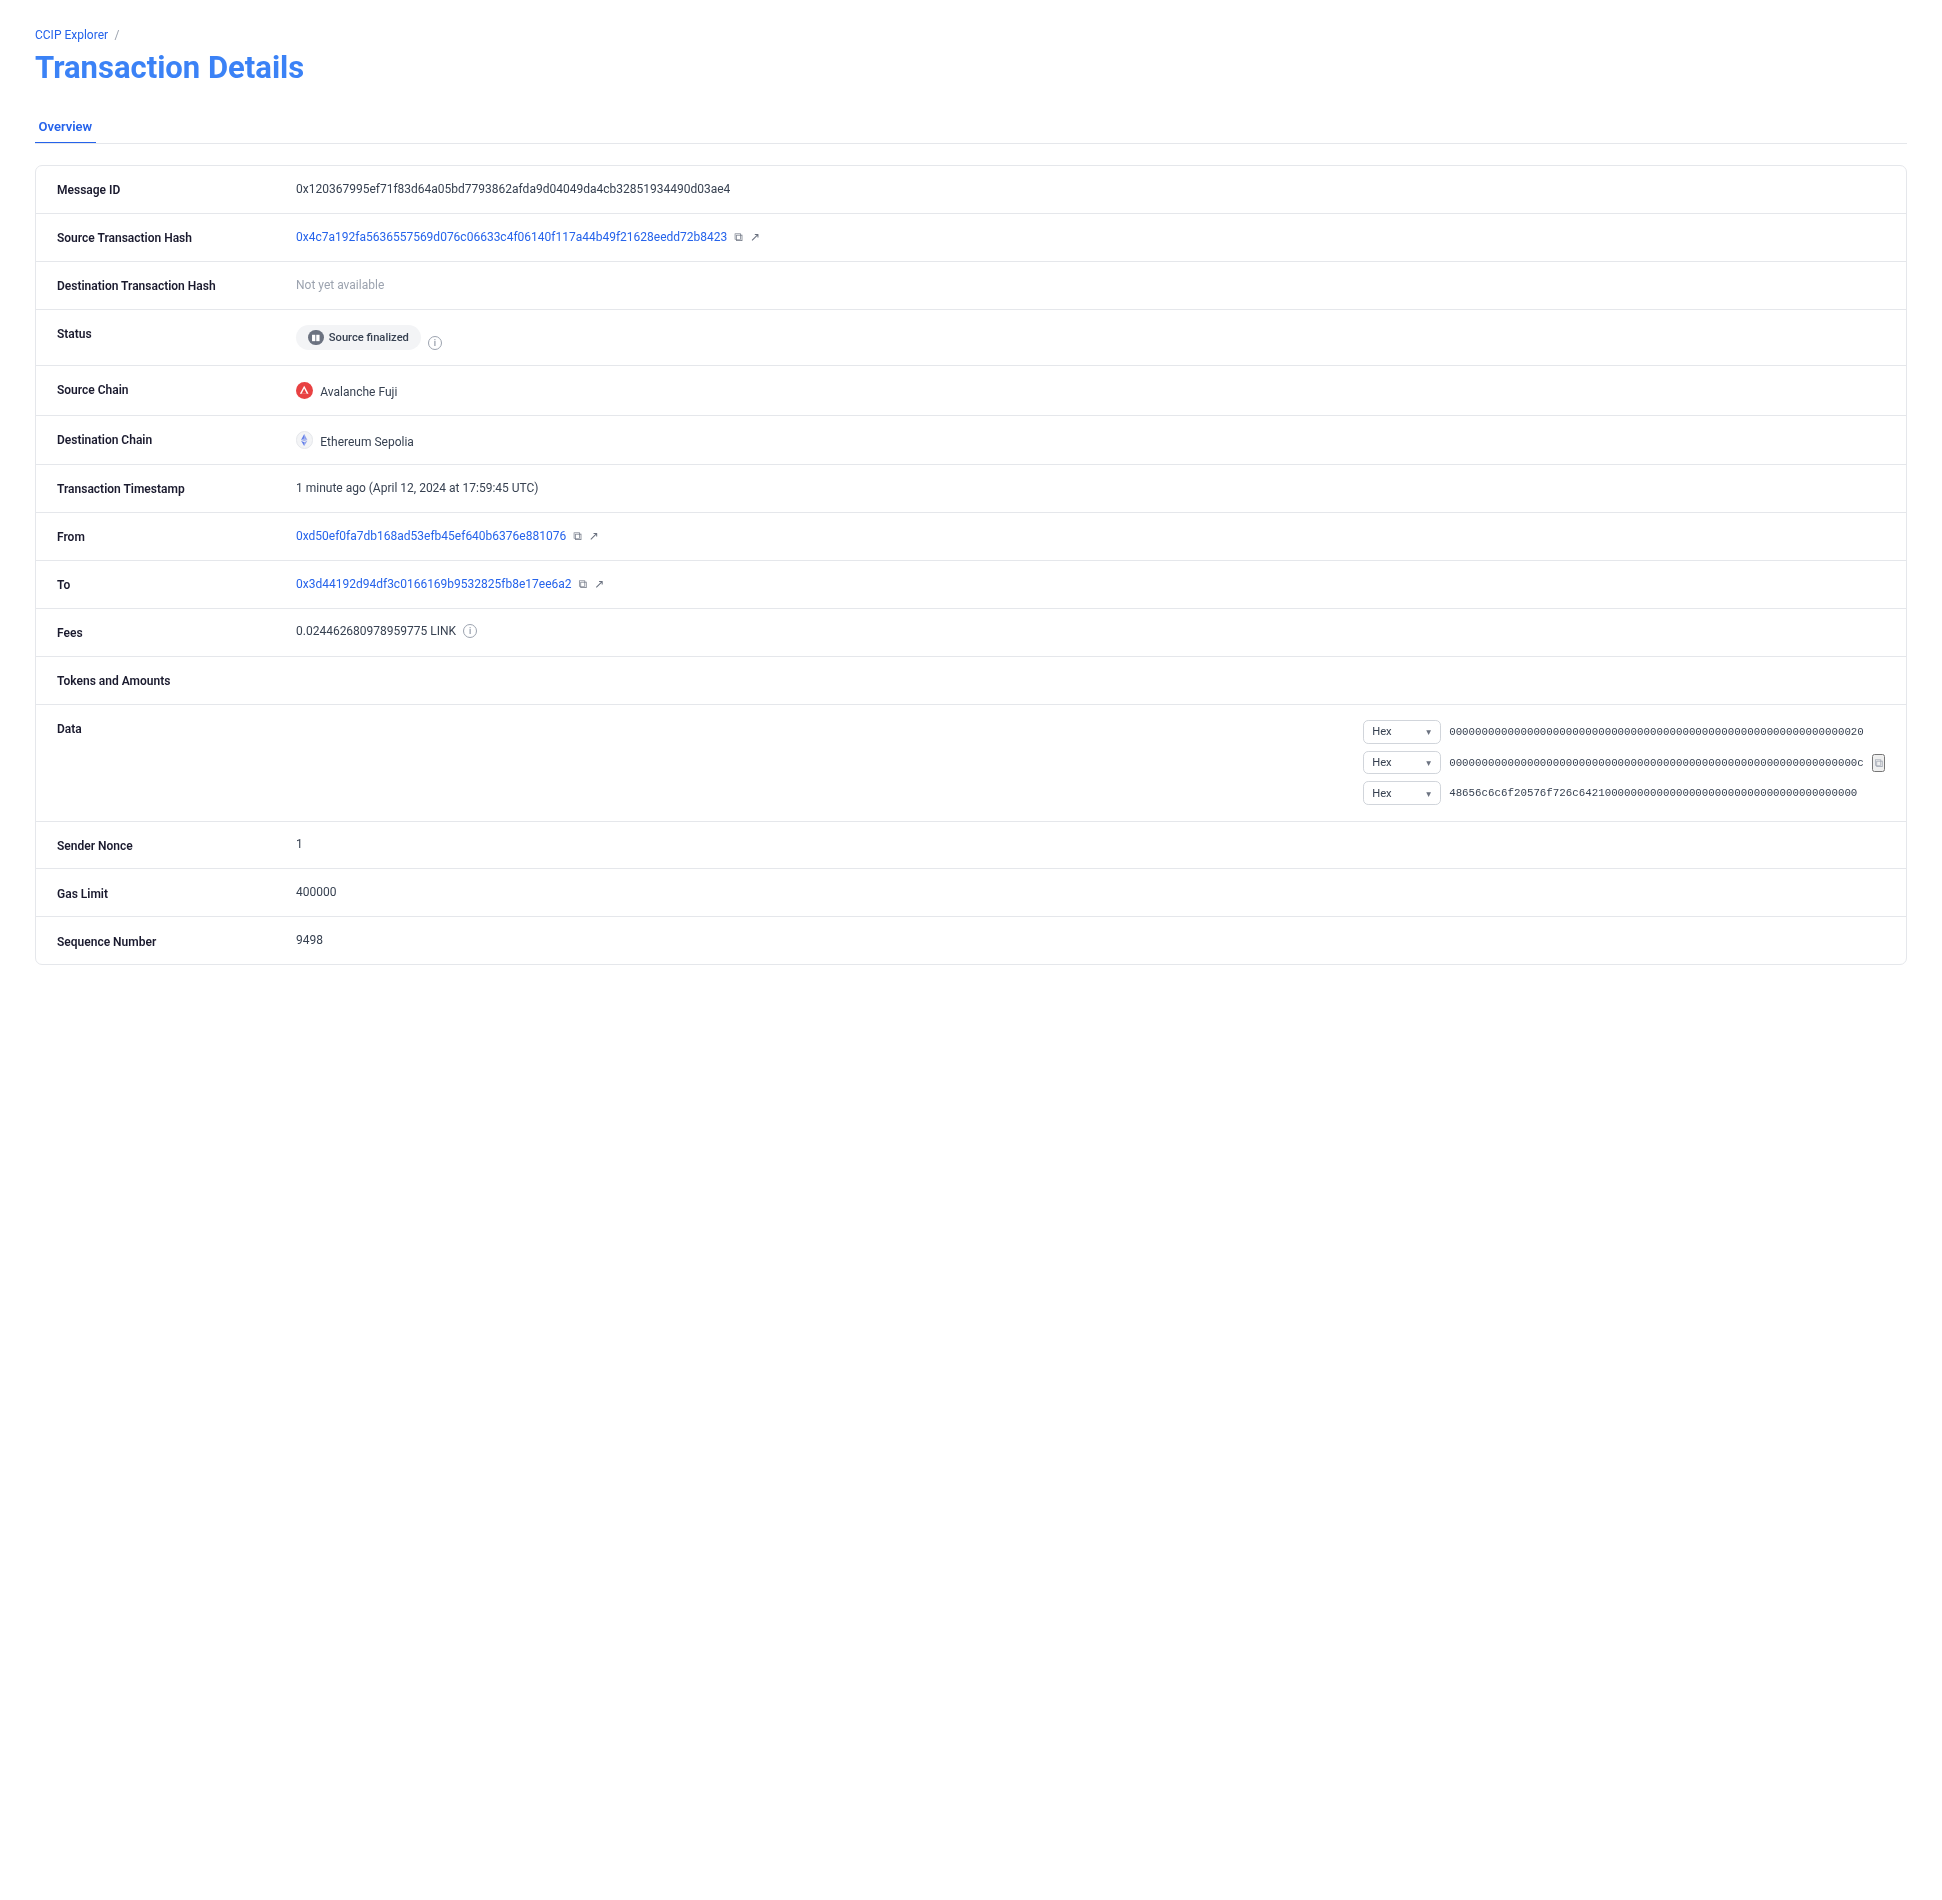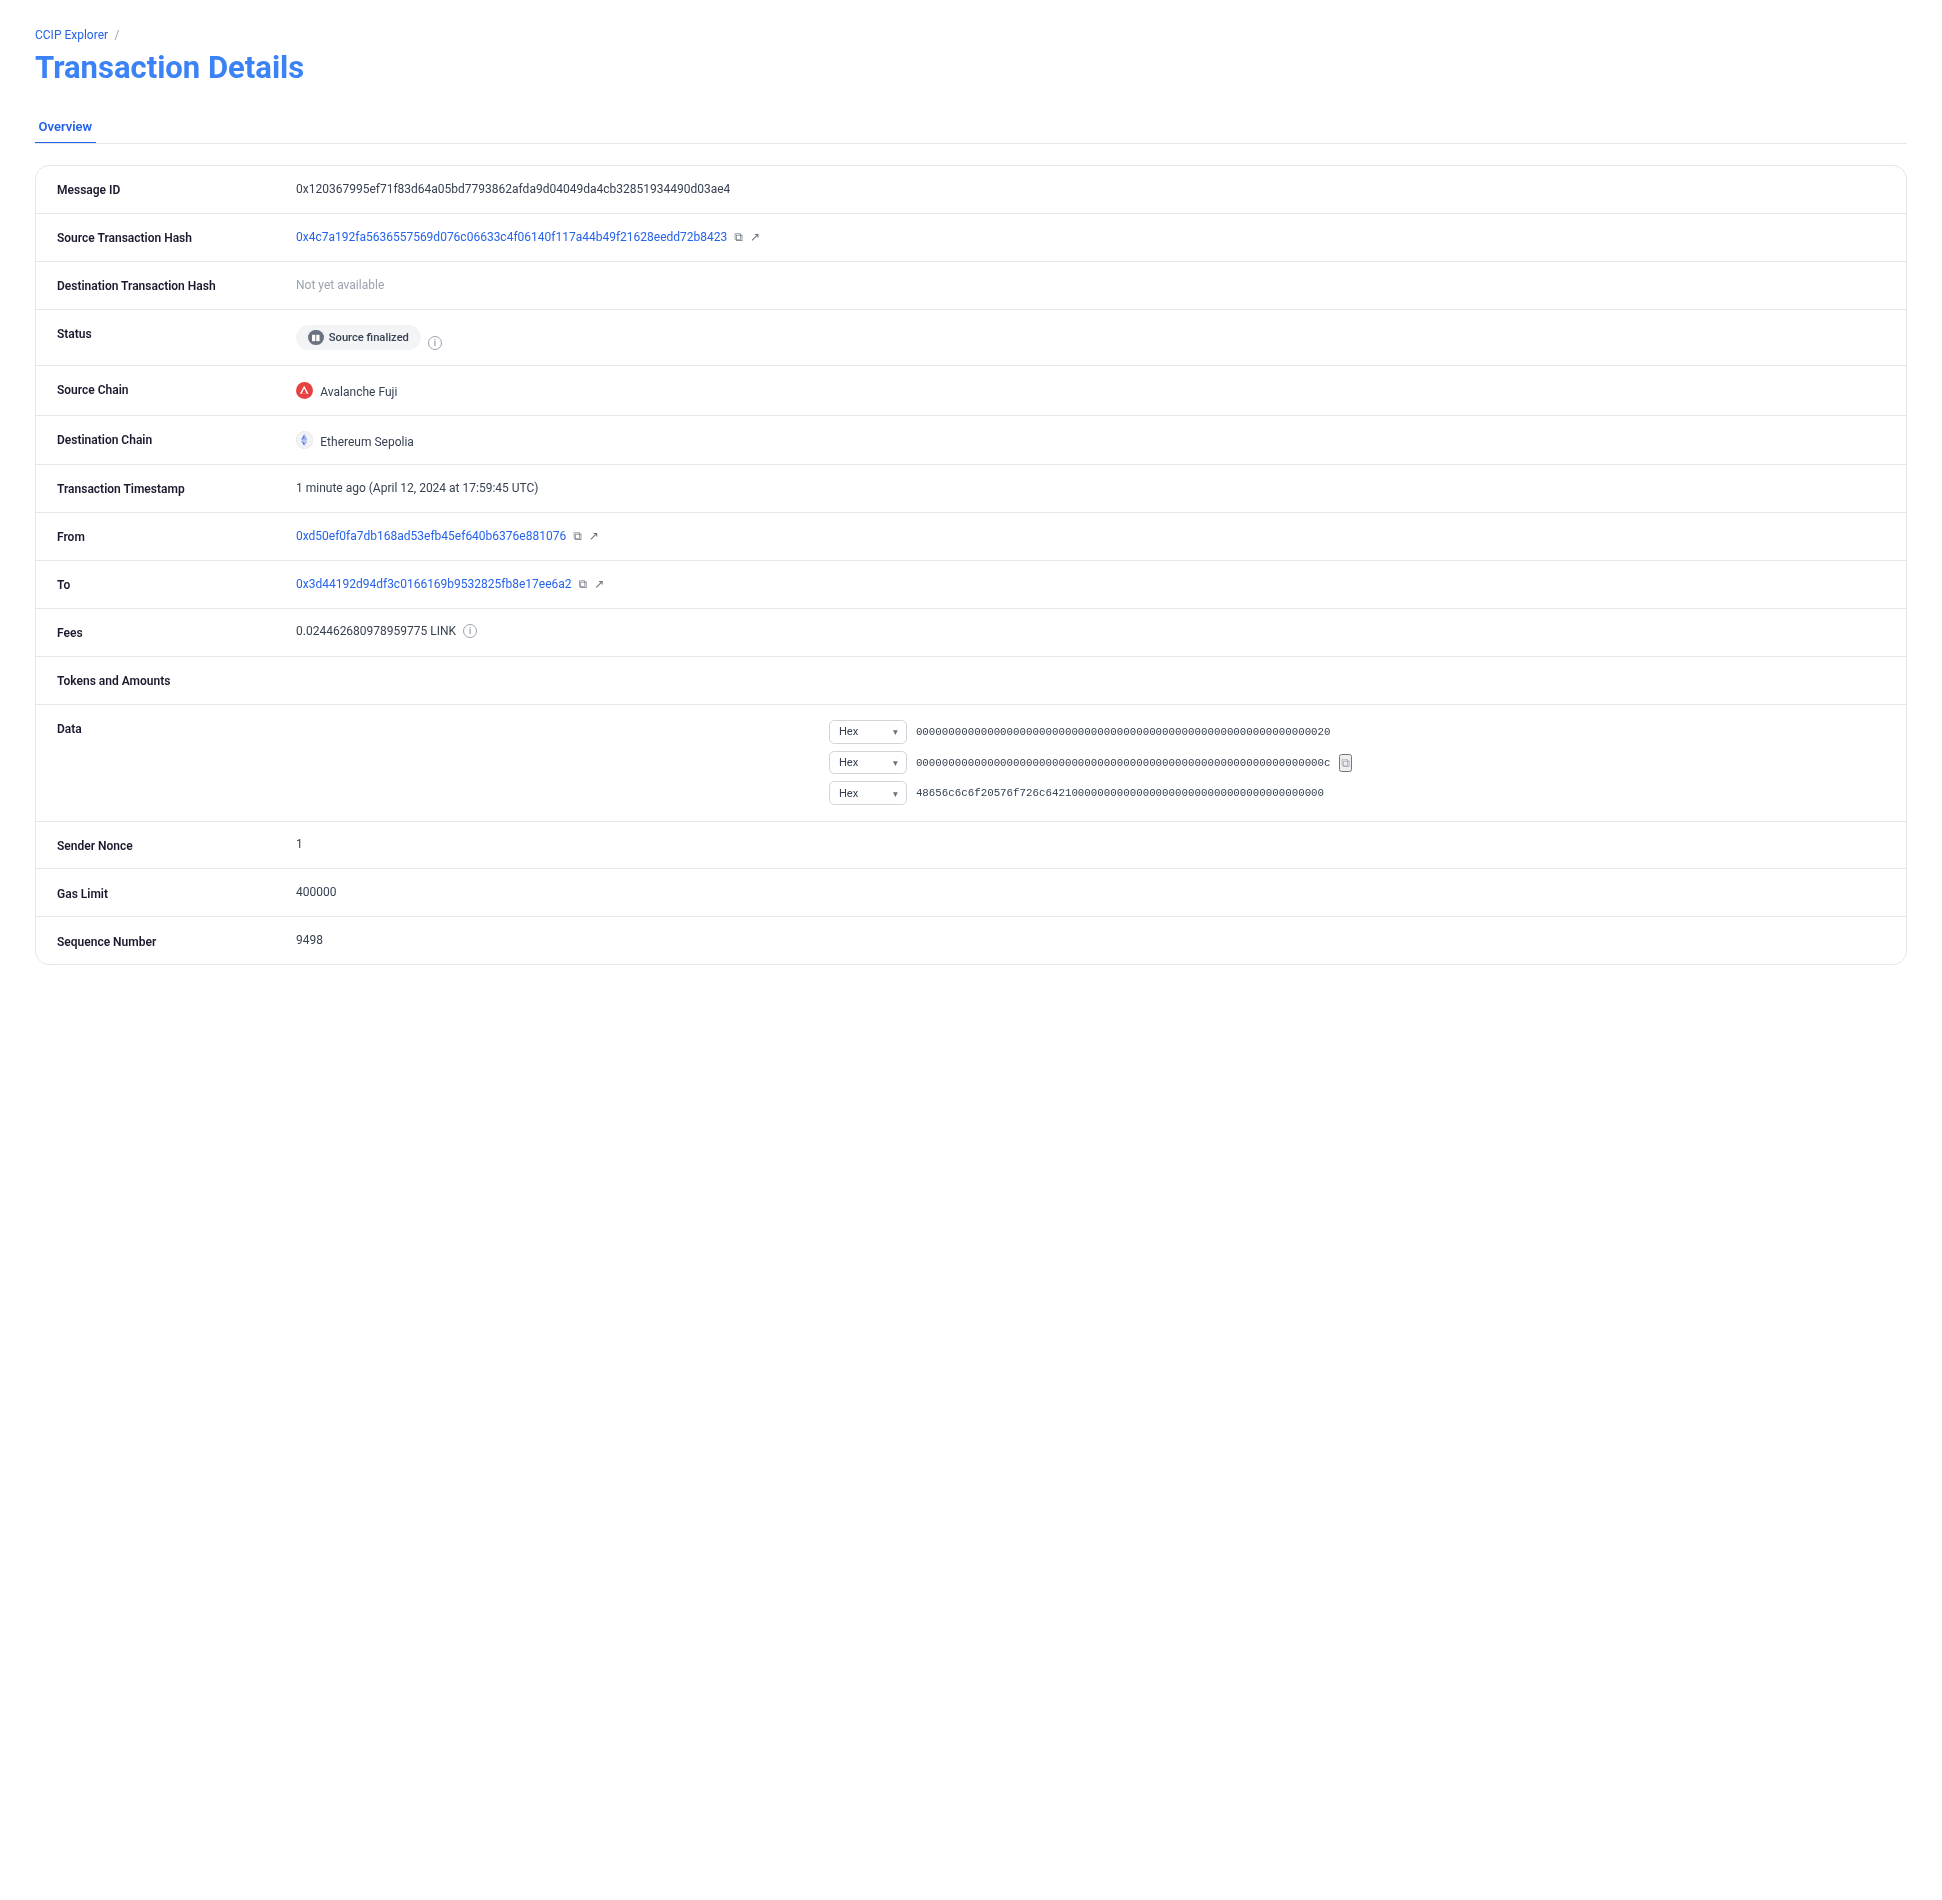--- a/index.html
+++ b/index.html
@@ -31,21 +31,21 @@
       padding: 8.6px 3.5px;
       margin-right: 21px;
       font-size: 13px;
       font-weight: 600;
       color: #2563eb;
       border-bottom: 1.7px solid #2563eb;
       cursor: pointer;
     }
     .details-table {
       border: 0.9px solid #e5e7eb;
-      border-radius: 14px;
+      border-radius: 7px;
       overflow: hidden;
       width: 100%;
     }
     .detail-row {
       display: flex;
       align-items: flex-start;
       border-bottom: 0.9px solid #e5e7eb;
       padding: 15.6px 21px;
       gap: 14px;
     }
@@ -300,21 +300,21 @@
       <span class="info-icon">i</span>
     </div>
   </div>
 
   <div class="detail-row">
     <div class="detail-label">Tokens and Amounts</div>
   </div>
 
   <div class="detail-row" style="align-items:flex-start;">
     <div class="detail-label">Data</div>
-    <div class="detail-value" style="flex-direction:column;align-items:center;">
+    <div class="detail-value" style="flex-direction:column;align-items:flex-end;">
       <div class="data-section">
 
         <div class="data-row">
           <div class="hex-select">
             <span>Hex</span>
             <span class="chevron">▾</span>
           </div>
           <span class="hex-value">0000000000000000000000000000000000000000000000000000000000000020</span>
         </div>
 

